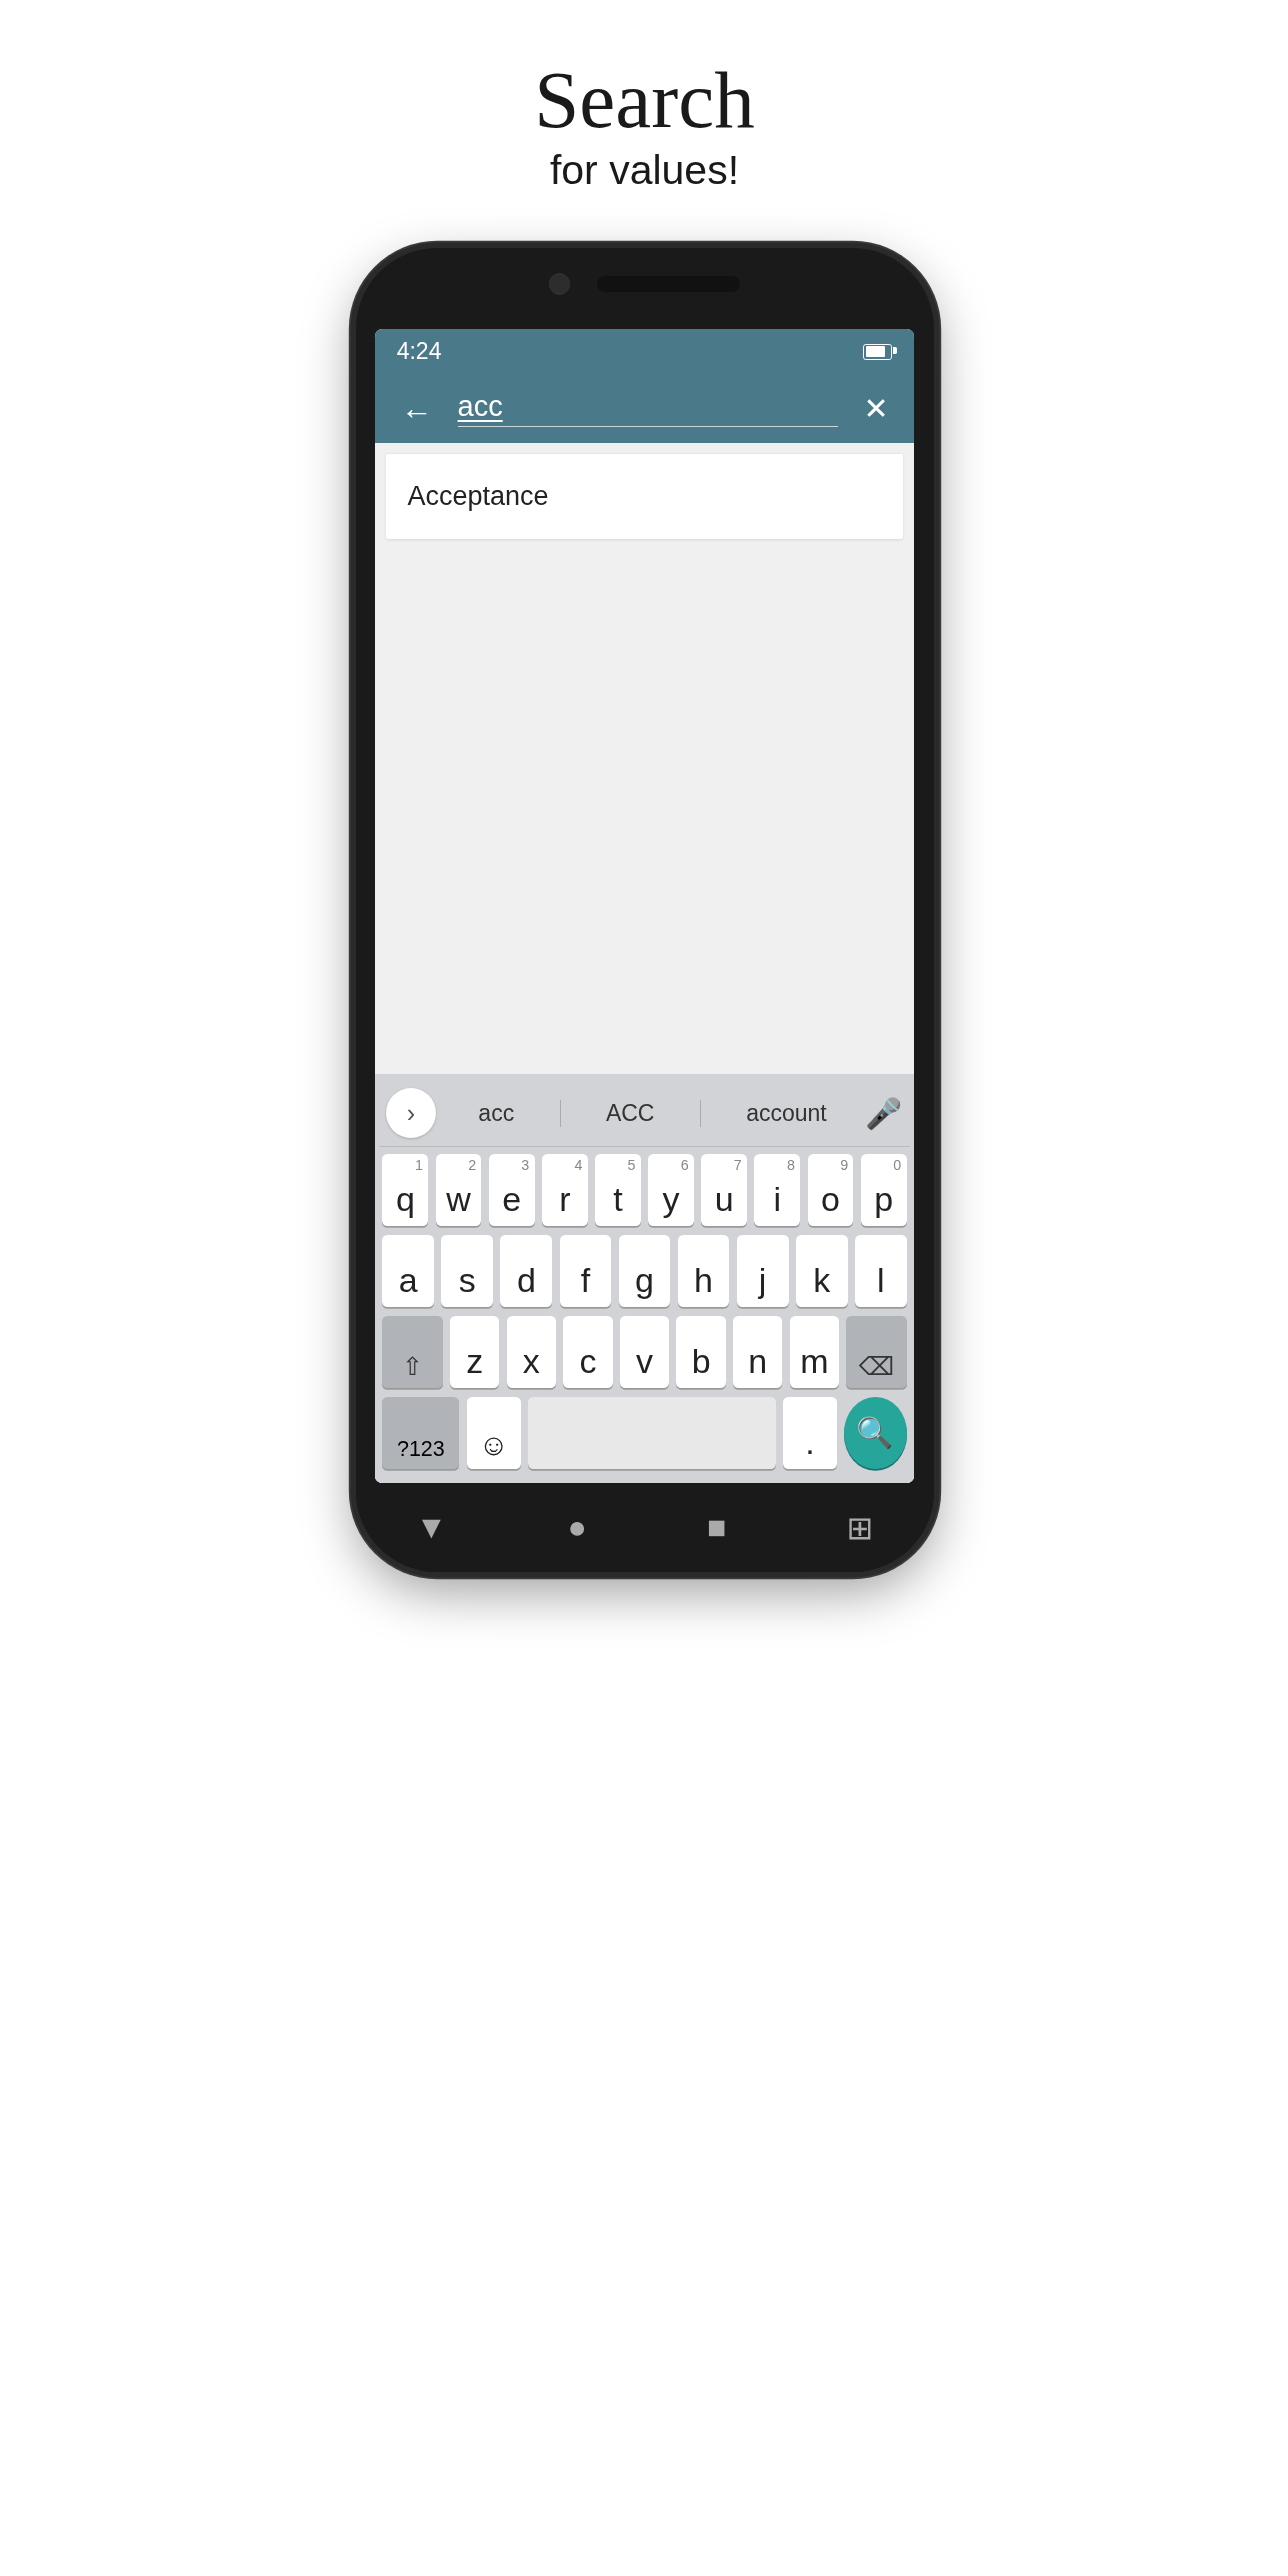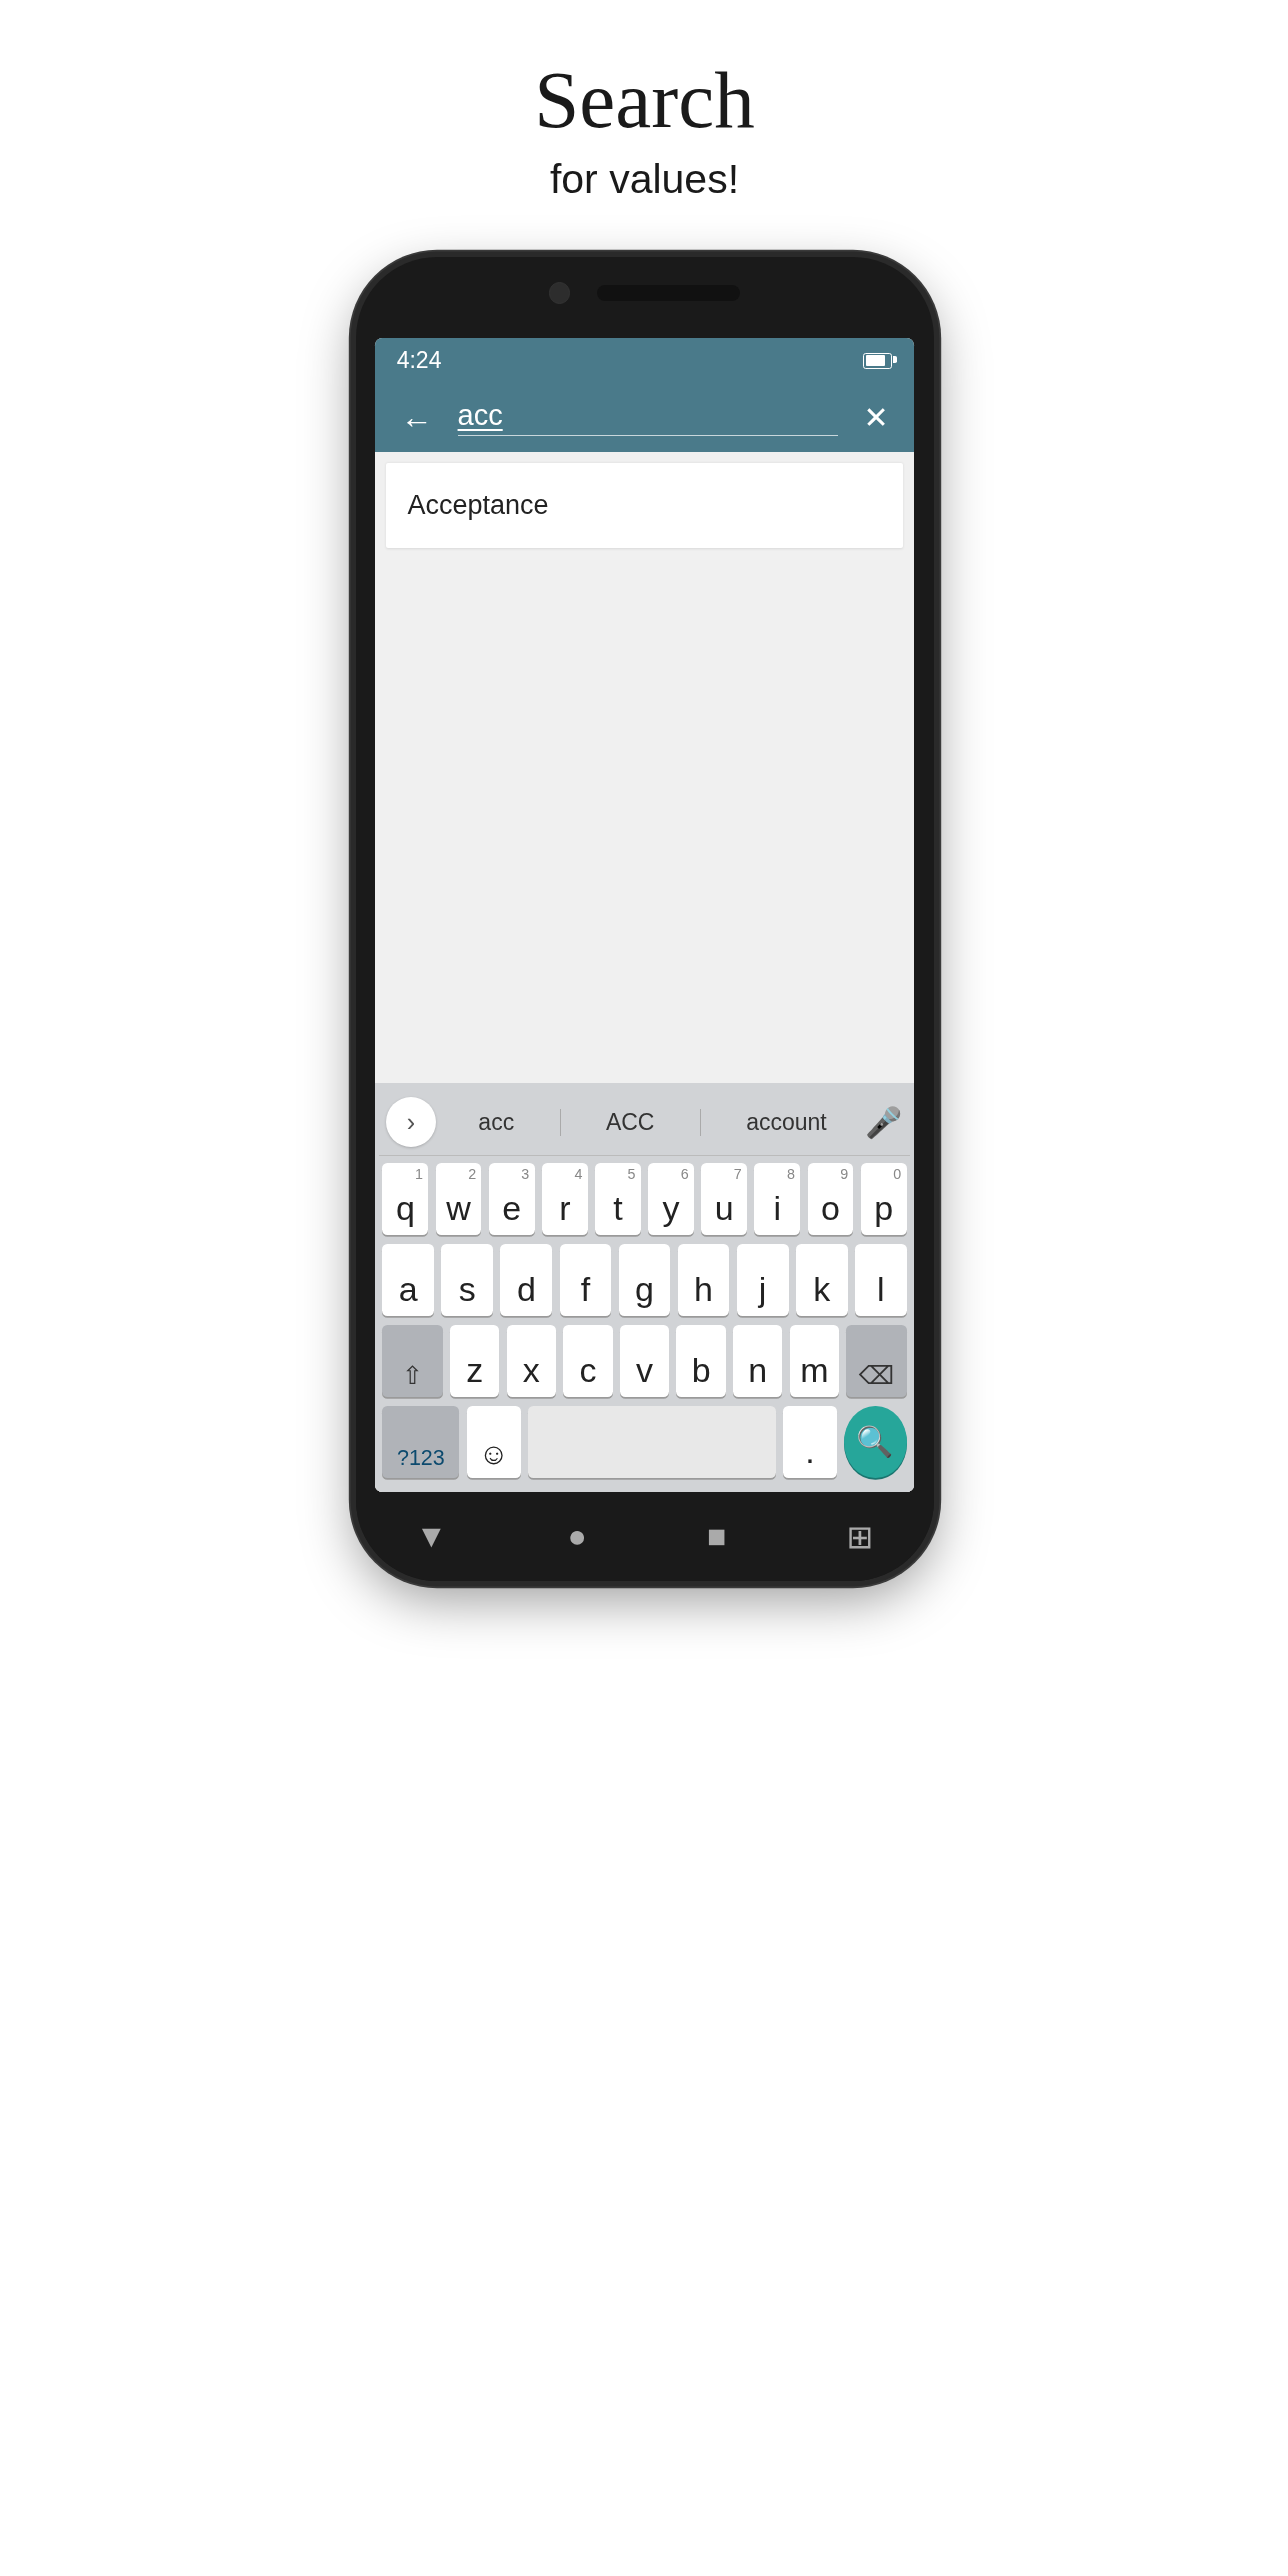--- a/index.html
+++ b/index.html
@@ -23,21 +23,20 @@
       font-size: 81px;
       font-family: Georgia, 'Times New Roman', serif;
       font-weight: 400;
       color: #1a1a1a;
     }
     .page-subtitle {
       font-size: 41px;
       font-family: sans-serif;
       font-weight: 400;
       color: #1a1a1a;
-      margin-top: 9px;
     }
 
     
     .phone-wrapper {
       display: flex;
       justify-content: center;
       margin-top: 18px;
     }
     .phone-frame {
       width: 578px;
@@ -270,21 +269,21 @@
     .key-backspace {
       background: #b0b3b8;
       color: #333;
       font-size: 25px;
       width: 72px;
     }
     .key-symbols {
       background: #b0b3b8;
       font-size: 21.5px;
       width: 89px;
-      color: #0c4a6e;
+      color: #000000;
     }
     .key-emoji {
       background: white;
       font-size: 30px;
       width: 63px;
     }
     .key-space {
       background: #e8e8e8;
       width: 286px;
       font-size: 21.5px;

